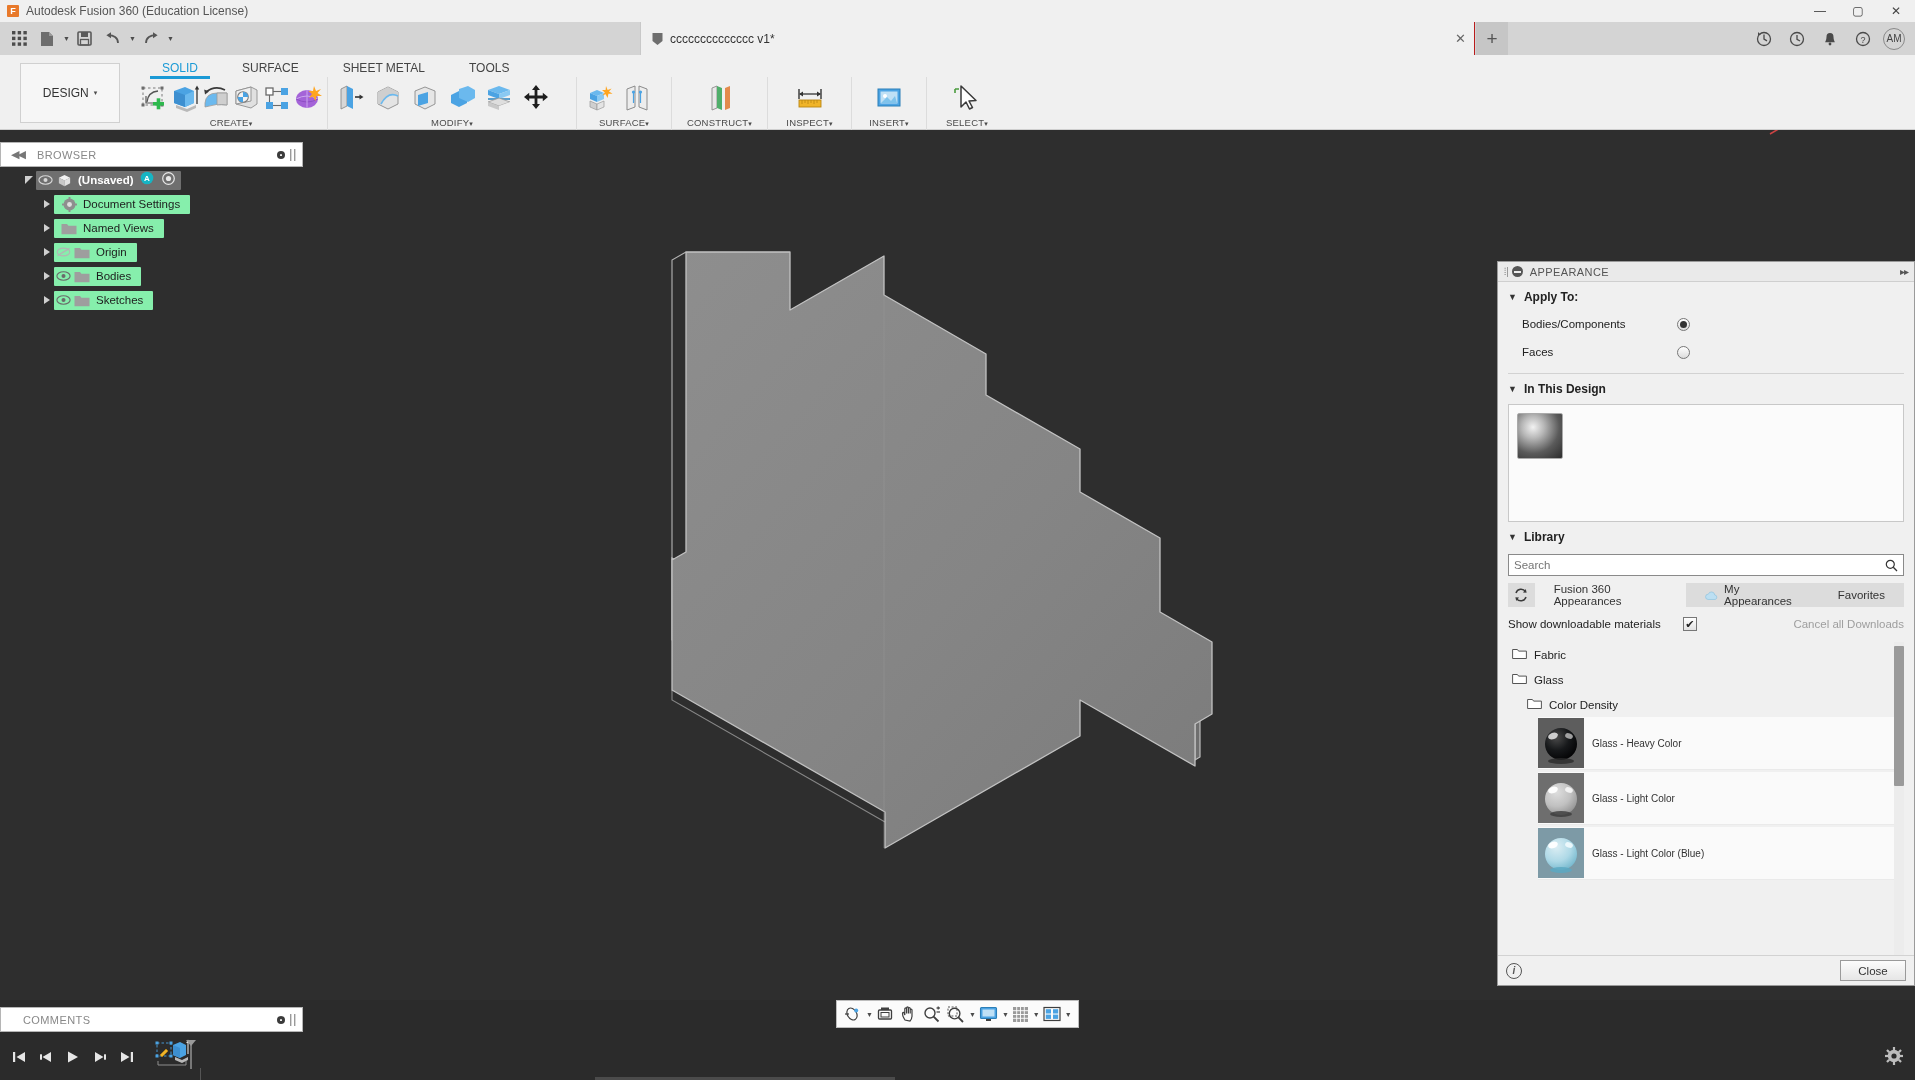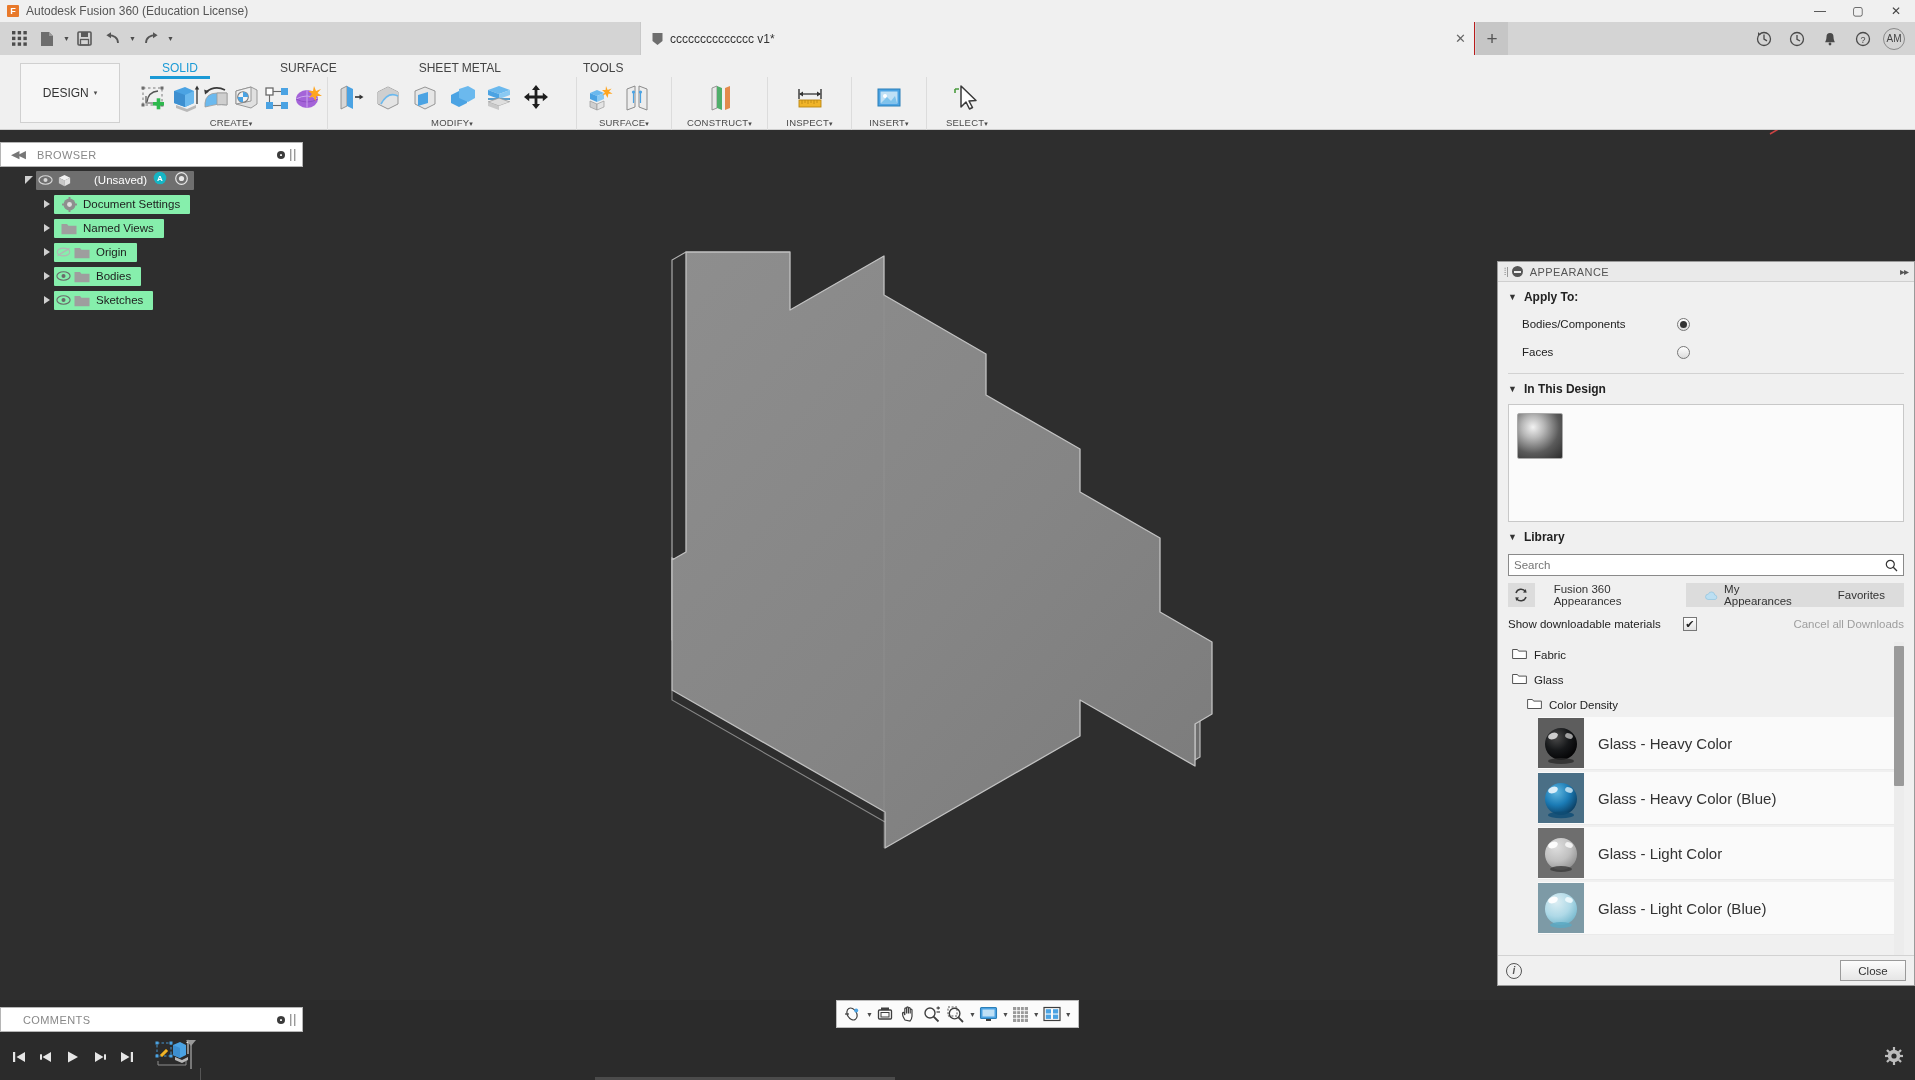--- a/index.html
+++ b/index.html
@@ -72,21 +72,21 @@
   .ribbon {
     position:absolute; left:0; top:55px; width:1915px; height:75px;
     background:#f0f0f0; border-bottom:1px solid #cfcfcf;
   }
   .designbox{
     position:absolute; left:20px; top:8px; width:100px; height:60px;
     border:1px solid #d0d0d0; background:#f6f6f6;
     display:flex;align-items:center;justify-content:center; font-size:12px; color:#333;
   }
   .wstabs{
-    position:absolute; left:140px; top:2px; height:22px; display:flex; align-items:flex-start;gap:38px;
+    position:absolute; left:140px; top:2px; height:22px; display:flex; align-items:flex-start;
   }
   .wstab{
     font-size:12px; padding:4px 22px 0 22px; color:#444; position:relative; height:20px;
   }
   .wstab.active{ color:#1b9ad6; }
   .wstab.active:after{
     content:''; position:absolute; left:10px; right:10px; bottom:-2px; height:3px; background:#1b9ad6;
   }
   .panels{ position:absolute; left:135px; top:22px; right:0; height:53px; display:flex; }
   .panel{ display:flex; flex-direction:column; border-right:1px solid #dcdcdc; position:relative;}
@@ -106,21 +106,21 @@
   .browser .btitle{ margin-left:13px; font-size:11px; color:#888; letter-spacing:.4px;}
   .browser .grip{ margin-left:auto; margin-right:4px; display:flex; align-items:center; gap:3px;}
   .tree{ position:absolute; left:0; top:168px; width:303px; }
   .trow{ height:24px; display:flex; align-items:center; position:relative; }
   .tw{ display:flex; align-items:center; background:#6f6f6f; height:19px; border-radius:1px; padding-right:6px;}
   .tw.lite{ background:#86efac; }
   .arrow{ width:14px;height:14px;display:flex;align-items:center;justify-content:center; }
   .eye{ width:18px;height:14px;display:flex;align-items:center;justify-content:center;}
   .tico{ width:20px;height:16px;display:flex;align-items:center;justify-content:center;}
   .tlabel{ font-size:11.5px; color:#1d1d1d; white-space:nowrap; padding:0 4px;}
-  .tlabel.w{ color:#fff; font-weight:normal;margin-left:16px;}
+  .tlabel.w{ color:#fff; font-weight:bold;}
 
   
   .canvas{
     position:absolute; left:0; top:130px; width:1915px; height:870px;
     background:#2e2e2e; z-index:-1;
   }
   .viewcube{ position:absolute; right:45px; top:35px; width:110px; height:110px;}
 
   
   .appear{
@@ -184,21 +184,21 @@
     margin:10px 10px 0 10px; flex:1; background:#f0f0f0; position:relative; overflow:hidden;
     border-top:1px solid transparent;
   }
   .folderrow{ display:flex; align-items:center; height:25px; font-size:11.5px; color:#222;}
   .folderrow .fico{ margin-right:7px; }
   .matrow{
     display:flex; align-items:center; height:53px; background:#fafafa;
     border-bottom:1px solid #eaeaea; margin-left:30px; margin-bottom:2px;
   }
   .matthumb{ width:46px;height:50px; flex:none; }
-  .matname{ font-size:15px; color:#333; margin-left:14px;}
+  .matname{ font-size:10px; color:#333; margin-left:8px;}
   .vscroll{
     position:absolute; right:0; top:0; width:10px; bottom:0; background:#ececec;
   }
   .vthumb{ position:absolute; right:0; top:4px; width:10px; height:140px; background:#9a9a9a; border-radius:1px;}
 
   .ap-foot{
     height:30px; border-top:1px solid #d2d2d2; display:flex; align-items:center; padding:0 8px; flex:none;
     background:#f0f0f0;
   }
   .infoico{ width:16px;height:16px;border-radius:50%;border:1.4px solid #555;color:#555;
@@ -883,37 +883,20 @@
               </defs>
             <rect width="46" height="50" fill="#5d5d5d"></rect>
             <circle cx="23" cy="26" r="16" fill="url(#g1)"></circle>
             <ellipse cx="15" cy="18" rx="5" ry="3.2" fill="#e8e8e8" opacity=".85" transform="rotate(-20 15 18)"></ellipse>
             <ellipse cx="31" cy="18" rx="4" ry="2.6" fill="#d8d8d8" opacity=".7" transform="rotate(20 31 18)"></ellipse>
             <ellipse cx="23" cy="43" rx="13" ry="3" fill="#2c2c2c" opacity=".8"></ellipse>
           </svg>
           <span class="matname">Glass - Heavy Color</span>
         </div>
 
-        <div class="matrow">
-          <svg class="matthumb" viewBox="0 0 46 50">
-            <defs>
-                <radialGradient id="g2" cx="36%" cy="28%" r="75%">
-              <stop offset="0%" stop-color="#5fb7e0"></stop>
-                  <stop offset="55%" stop-color="#1b7bb5"></stop>
-                  <stop offset="100%" stop-color="#0c3f63"></stop>
-            </radialGradient>
-              </defs>
-            <rect width="46" height="50" fill="#4a6f86"></rect>
-            <circle cx="23" cy="26" r="16" fill="url(#g2)"></circle>
-            <ellipse cx="15" cy="17" rx="5" ry="3.2" fill="#eaf6fd" opacity=".9" transform="rotate(-20 15 17)"></ellipse>
-            <ellipse cx="31" cy="17" rx="4" ry="2.6" fill="#d6ecf8" opacity=".8" transform="rotate(20 31 17)"></ellipse>
-            <ellipse cx="23" cy="42" rx="13" ry="3.2" fill="#0f4d75" opacity=".85"></ellipse>
-          </svg>
-          <span class="matname">Glass - Heavy Color (Blue)</span>
-        </div>
 
         <div class="matrow">
           <svg class="matthumb" viewBox="0 0 46 50">
             <defs>
                 <radialGradient id="g3" cx="36%" cy="28%" r="75%">
               <stop offset="0%" stop-color="#f2f2f2"></stop>
                   <stop offset="60%" stop-color="#cfcfcf"></stop>
                   <stop offset="100%" stop-color="#9d9d9d"></stop>
             </radialGradient>
               </defs>

